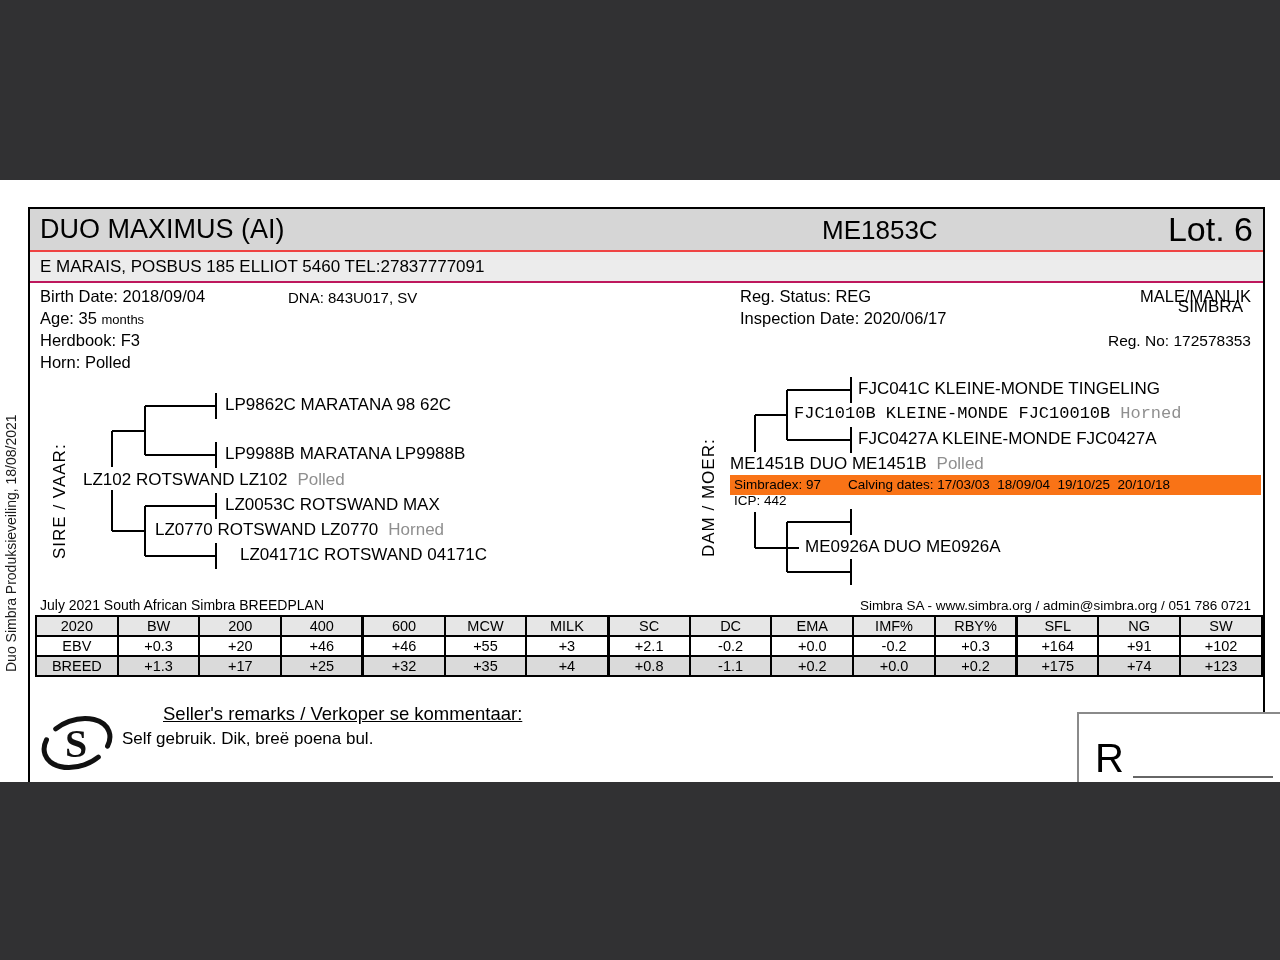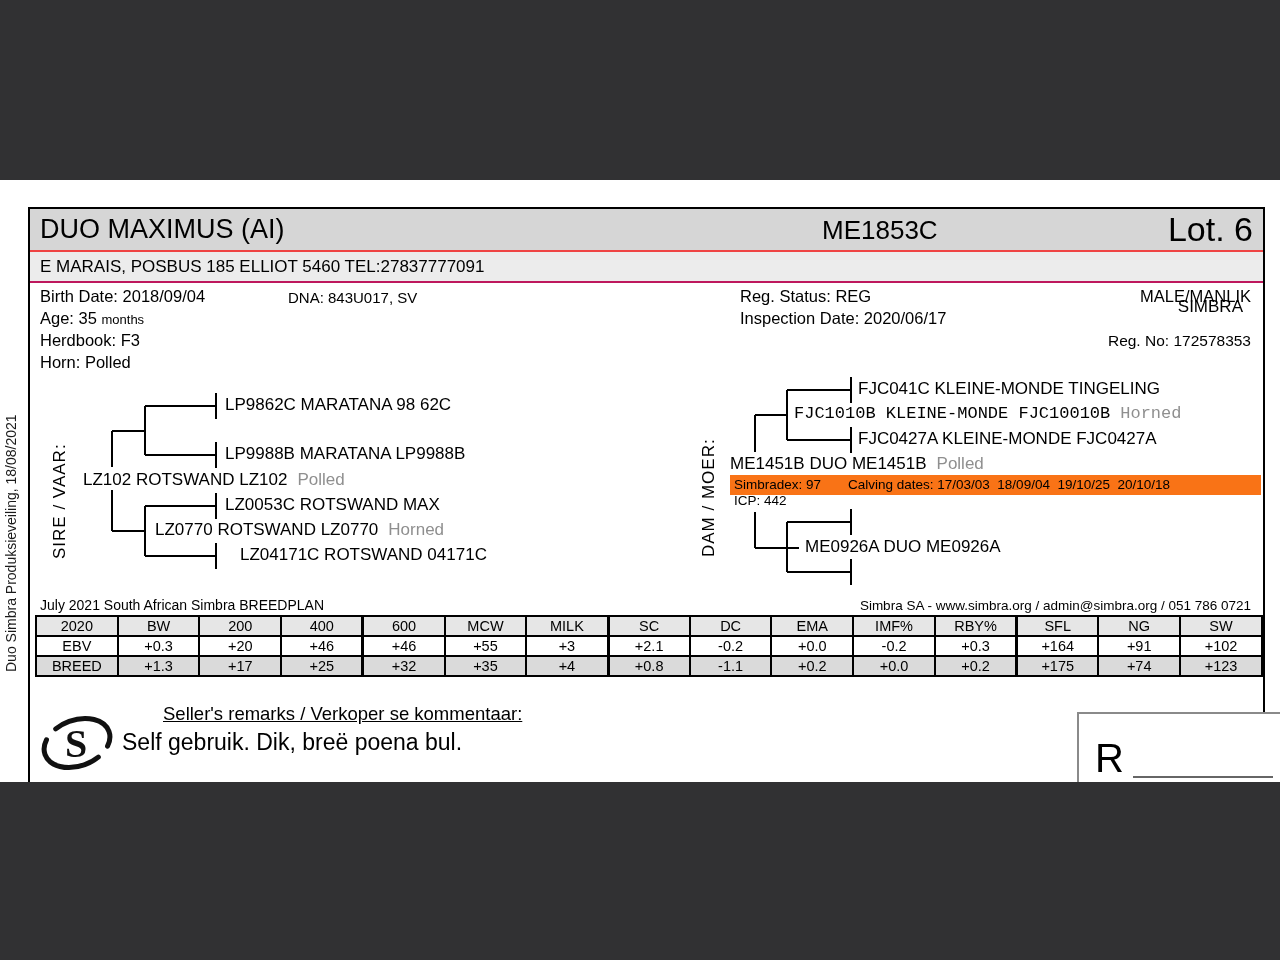--- a/index.html
+++ b/index.html
@@ -51,21 +51,21 @@
     font-size:14.5px;text-align:center;
   }
   table.bp th,table.bp td{border:2px solid #000;height:18px;padding:0;font-weight:normal;}
   table.bp .g{border-left-width:3px;}
   tr.r-head th{background:#e6e6e6;}
   tr.r-ebv td{background:#ffffff;}
   tr.r-acc td{background:#efefef;}
   tr.r-breed td{background:#dadada;}
 
   .remarks-title{font-size:18.5px;text-decoration:underline;margin-left:41px;}
-  .remarks-text{font-size:23px;}
+  .remarks-text{font-size:17px;}
 
   .price-box{
     position:absolute;left:1077px;top:712px;width:206px;height:72px;
     background:#fff;border:2px solid #8a8a8a;box-sizing:border-box;z-index:3;
   }
   .price-currency{position:absolute;left:16px;top:22px;font-size:40px;}
   .price-line{position:absolute;left:54px;top:62px;width:140px;border-bottom:2px solid #666;}
 </style>
 </head>
 <body>

